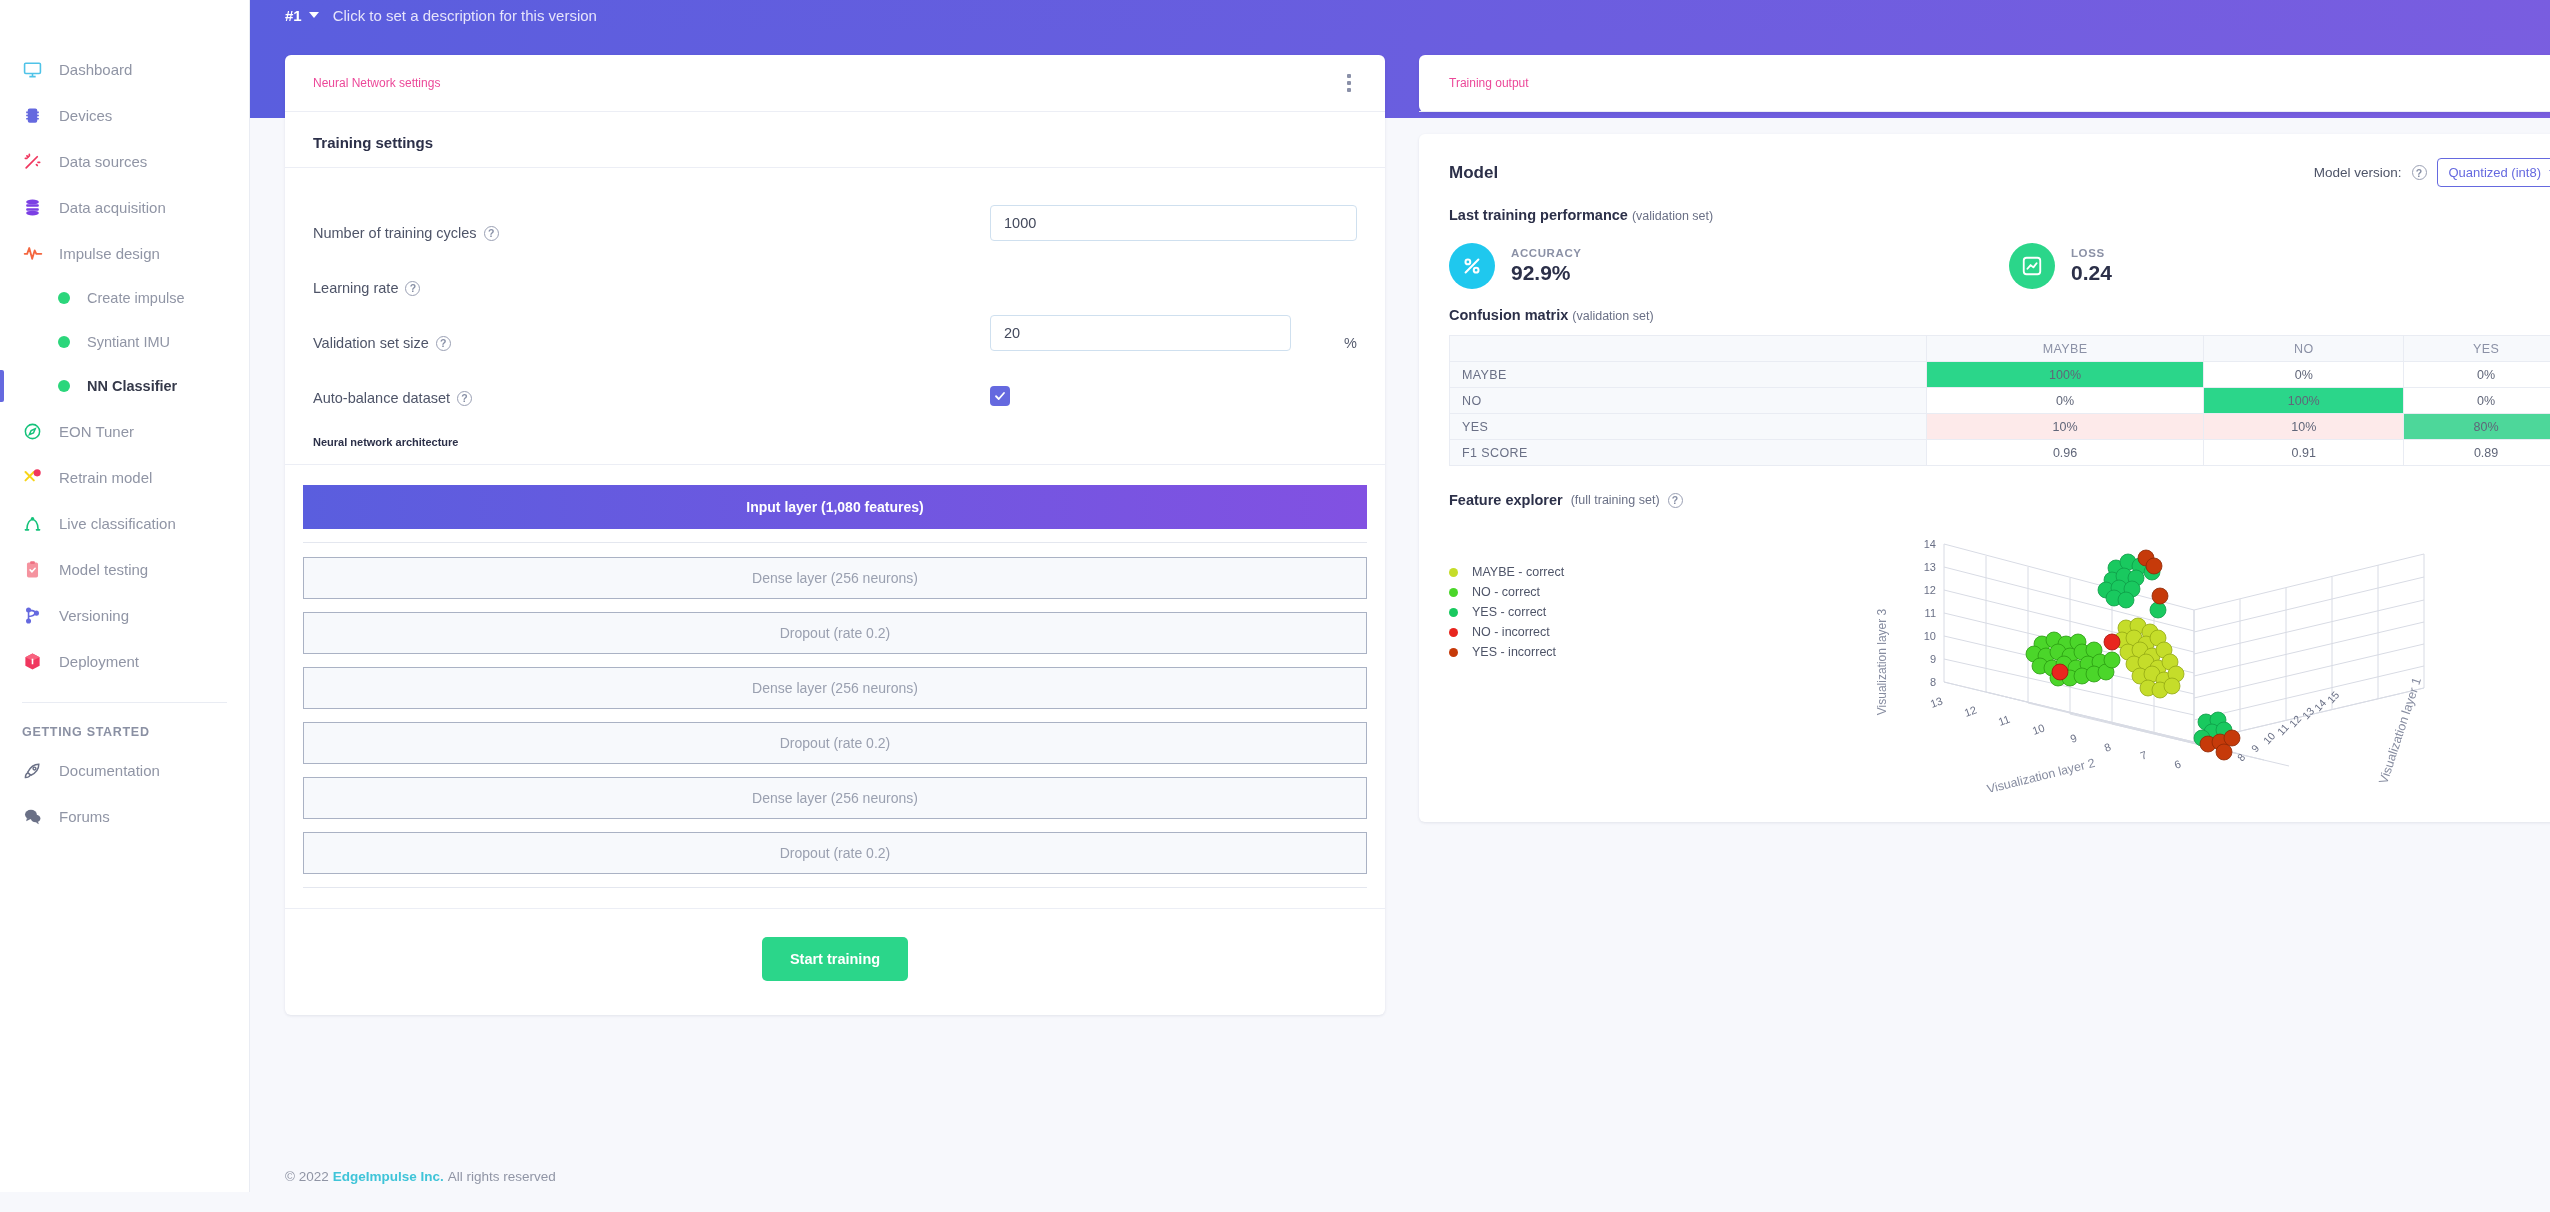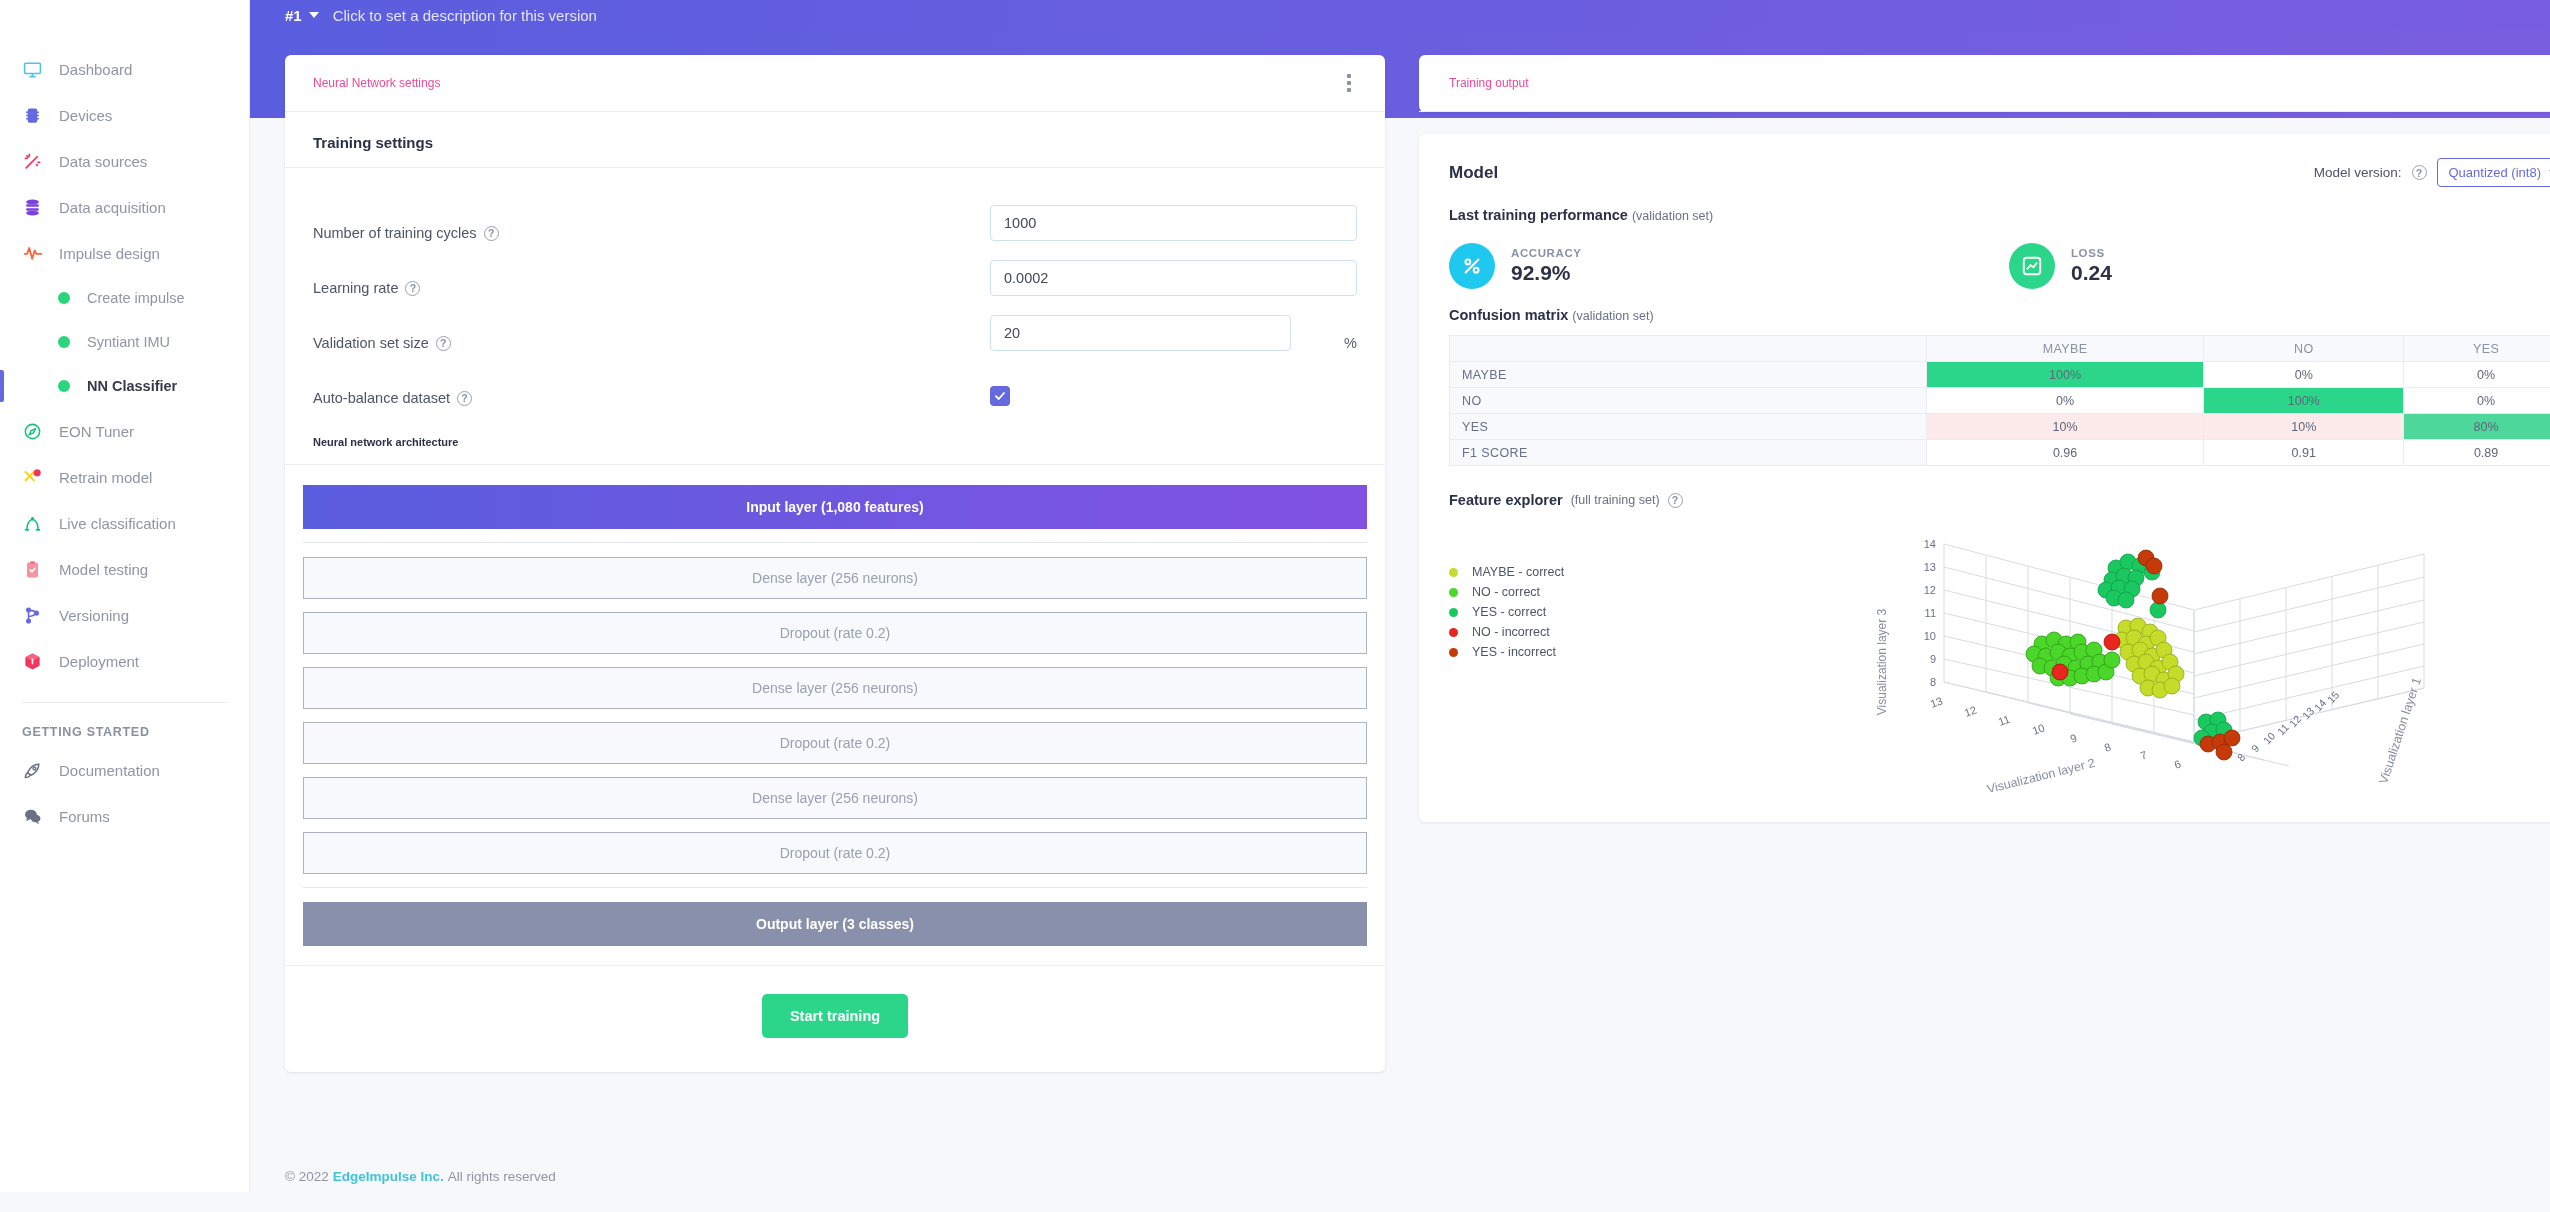--- a/index.html
+++ b/index.html
@@ -377,21 +377,20 @@
                 <span class="qmark">?</span>
               </div>
               <div class="field wide">1000</div>
             </div>
 
             <div class="form-row">
               <div class="form-label">
                 <span>Learning rate</span>
                 <span class="qmark">?</span>
               </div>
-              <div class="field wide">0.0002</div>
             </div>
 
             <div class="form-row">
               <div class="form-label">
                 <span>Validation set size</span>
                 <span class="qmark">?</span>
               </div>
               <div class="field pct">20</div>
               <span class="pct-sign">%</span>
             </div>
@@ -414,21 +413,20 @@
           <div class="arch-body">
             <div class="layer input">Input layer (1,080 features)</div>
             <div class="layer-sep"></div>
             <div class="layer hidden-l">Dense layer (256 neurons)</div>
             <div class="layer hidden-l">Dropout (rate 0.2)</div>
             <div class="layer hidden-l">Dense layer (256 neurons)</div>
             <div class="layer hidden-l">Dropout (rate 0.2)</div>
             <div class="layer hidden-l">Dense layer (256 neurons)</div>
             <div class="layer hidden-l">Dropout (rate 0.2)</div>
             <div class="layer-sep"></div>
-            <div class="layer output">Output layer (3 classes)</div>
           </div>
 
           <div class="train-wrap">
             <button class="btn-train">Start training</button>
           </div>
         </div>
       </div>
 
       <div class="col-right">
         <div class="card" style="margin-bottom:22px;">

